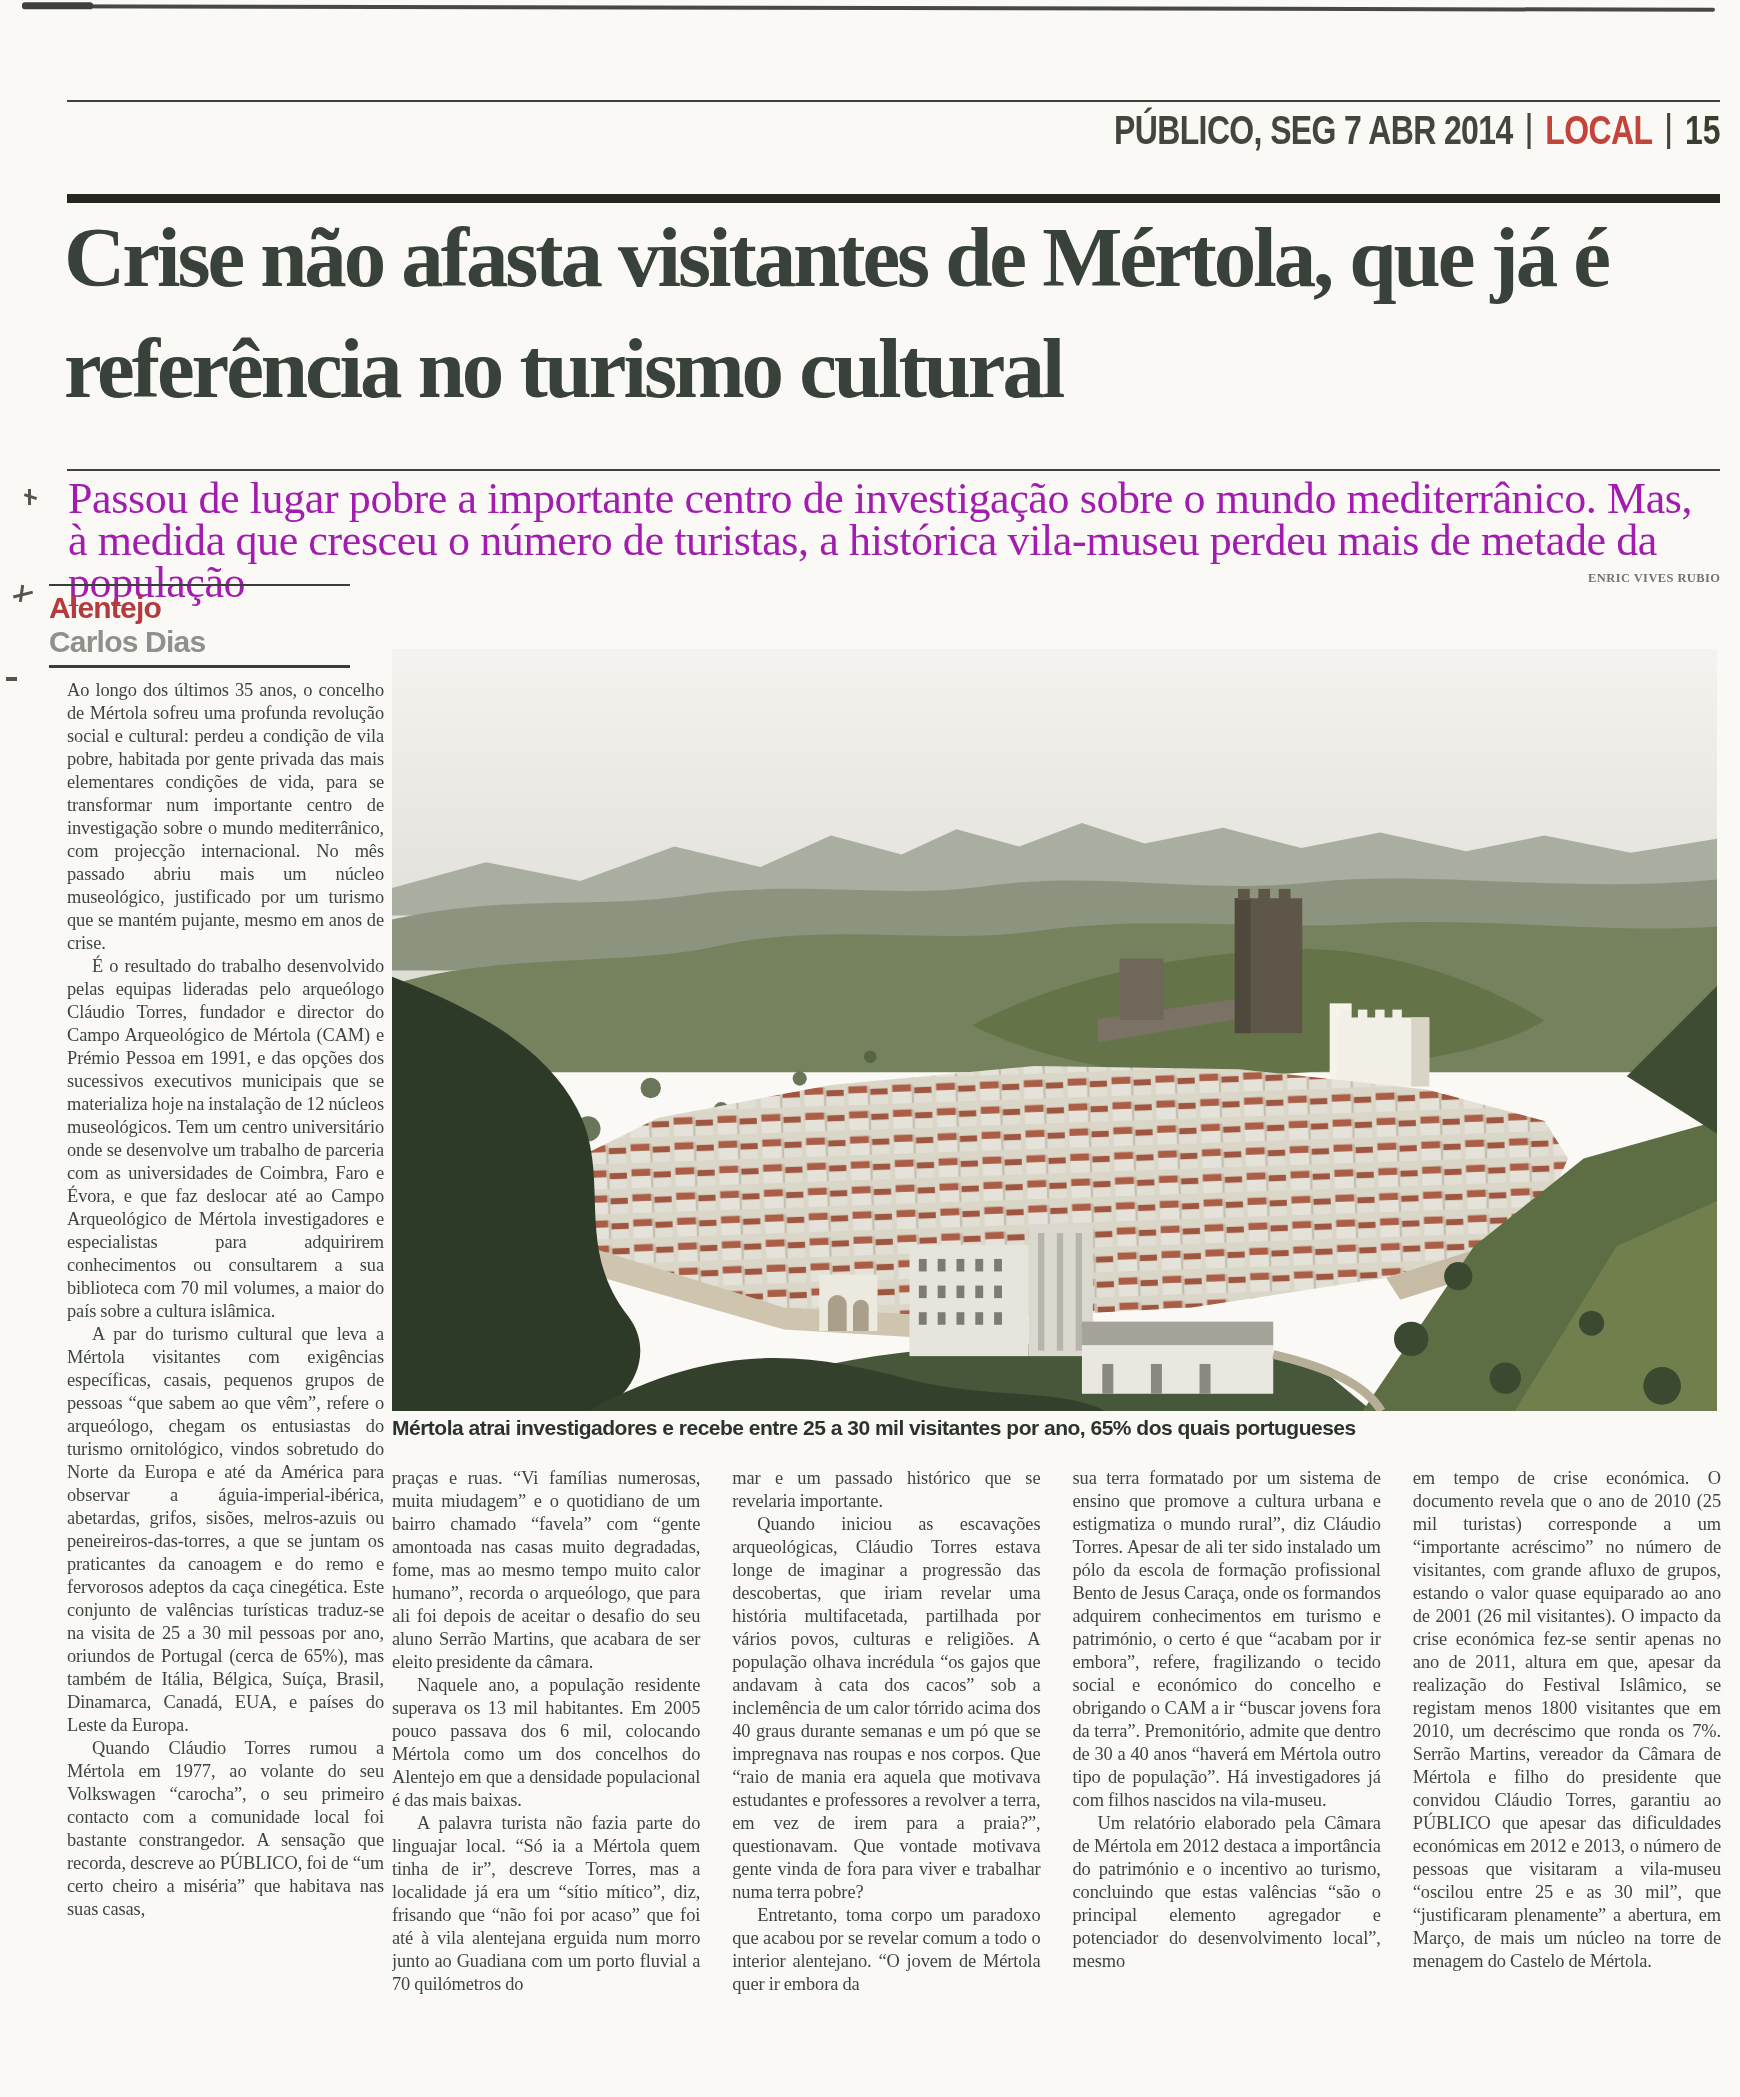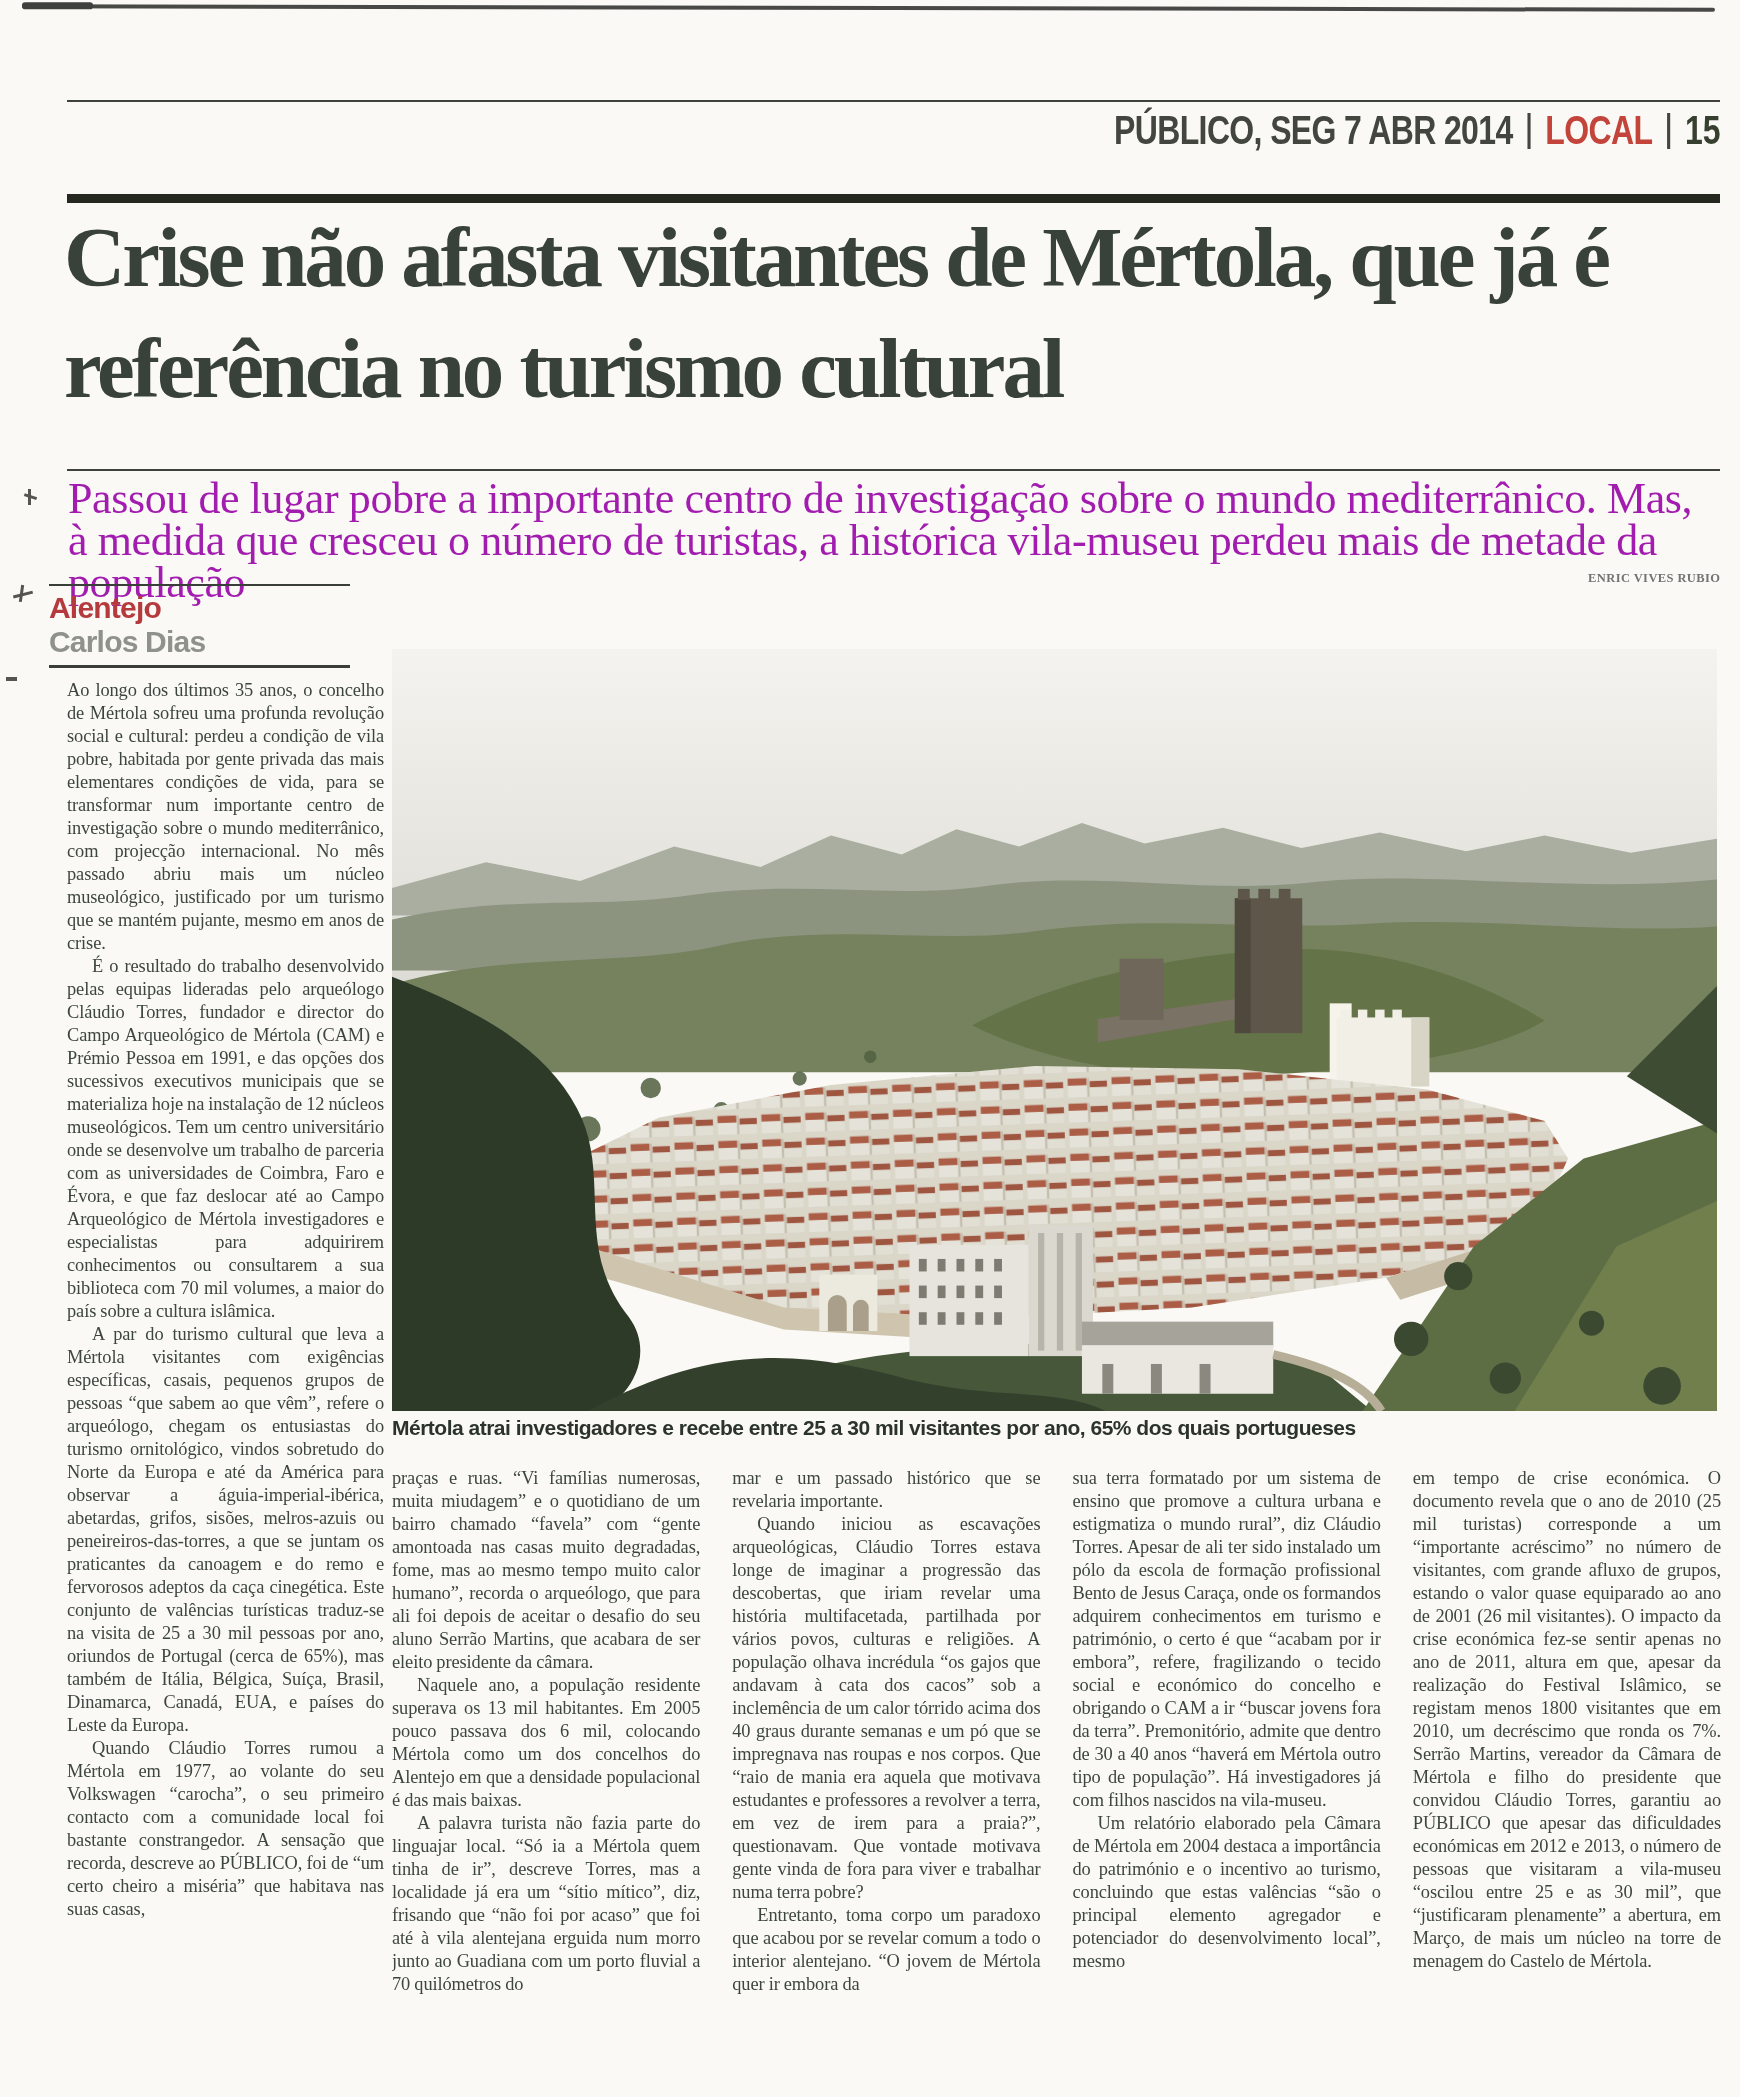--- a/index.html
+++ b/index.html
@@ -215,21 +215,21 @@
         <p class="p-indent">Naquele ano, a população residente superava os 13 mil habitantes. Em 2005 pouco passava dos 6 mil, colocando Mértola como um dos concelhos do Alentejo em que a densidade populacional é das mais baixas.</p>
         <p class="p-indent">A palavra turista não fazia parte do linguajar local. “Só ia a Mértola quem tinha de ir”, descreve Torres, mas a localidade já era um “sítio mítico”, diz, frisando que “não foi por acaso” que foi até à vila alentejana erguida num morro junto ao Guadiana com um porto fluvial a 70 quilómetros do</p>
       </div>
     <div class="bcol">
         <p>mar e um passado histórico que se revelaria importante.</p>
         <p class="p-indent">Quando iniciou as escavações arqueológicas, Cláudio Torres estava longe de imaginar a progressão das descobertas, que iriam revelar uma história multifacetada, partilhada por vários povos, culturas e religiões. A população olhava incrédula “os gajos que andavam à cata dos cacos” sob a inclemência de um calor tórrido acima dos 40 graus durante semanas e um pó que se impregnava nas roupas e nos corpos. Que “raio de mania era aquela que motivava estudantes e professores a revolver a terra, em vez de irem para a praia?”, questionavam. Que vontade motivava gente vinda de fora para viver e trabalhar numa terra pobre?</p>
         <p class="p-indent">Entretanto, toma corpo um paradoxo que acabou por se revelar comum a todo o interior alentejano. “O jovem de Mértola quer ir embora da</p>
       </div>
     <div class="bcol">
         <p>sua terra formatado por um sistema de ensino que promove a cultura urbana e estigmatiza o mundo rural”, diz Cláudio Torres. Apesar de ali ter sido instalado um pólo da escola de formação profissional Bento de Jesus Caraça, onde os formandos adquirem conhecimentos em turismo e património, o certo é que “acabam por ir embora”, refere, fragilizando o tecido social e económico do concelho e obrigando o CAM a ir “buscar jovens fora da terra”. Premonitório, admite que dentro de 30 a 40 anos “haverá em Mértola outro tipo de população”. Há investigadores já com filhos nascidos na vila-museu.</p>
-        <p class="p-indent">Um relatório elaborado pela Câmara de Mértola em 2004 destaca a importância do património e o incentivo ao turismo, concluindo que estas valências “são o principal elemento agregador e potenciador do desenvolvimento local”, mesmo</p>
+        <p class="p-indent">Um relatório elaborado pela Câmara de Mértola em 2012 destaca a importância do património e o incentivo ao turismo, concluindo que estas valências “são o principal elemento agregador e potenciador do desenvolvimento local”, mesmo</p>
       </div>
     <div class="bcol">
         <p>em tempo de crise económica. O documento revela que o ano de 2010 (25 mil turistas) corresponde a um “importante acréscimo” no número de visitantes, com grande afluxo de grupos, estando o valor quase equiparado ao ano de 2001 (26 mil visitantes). O impacto da crise económica fez-se sentir apenas no ano de 2011, altura em que, apesar da realização do Festival Islâmico, se registam menos 1800 visitantes que em 2010, um decréscimo que ronda os 7%. Serrão Martins, vereador da Câmara de Mértola e filho do presidente que convidou Cláudio Torres, garantiu ao PÚBLICO que apesar das dificuldades económicas em 2012 e 2013, o número de pessoas que visitaram a vila-museu “oscilou entre 25 e as 30 mil”, que “justificaram plenamente” a abertura, em Março, de mais um núcleo na torre de menagem do Castelo de Mértola.</p>
       </div>
   </div>
 
 </div>
 
 
 </body></html>

